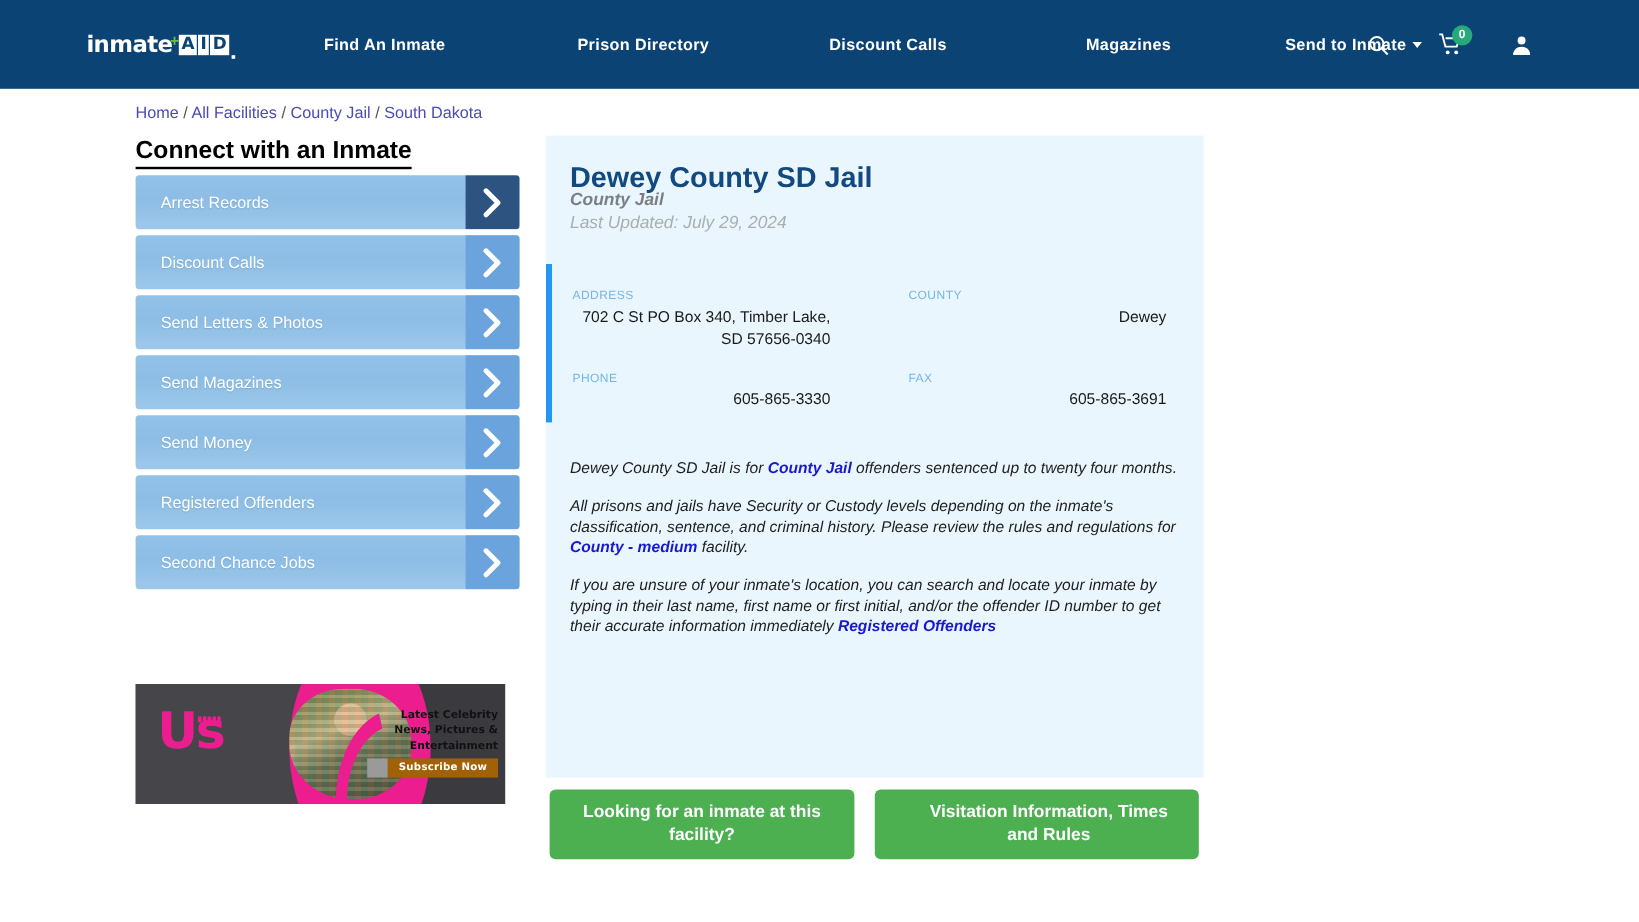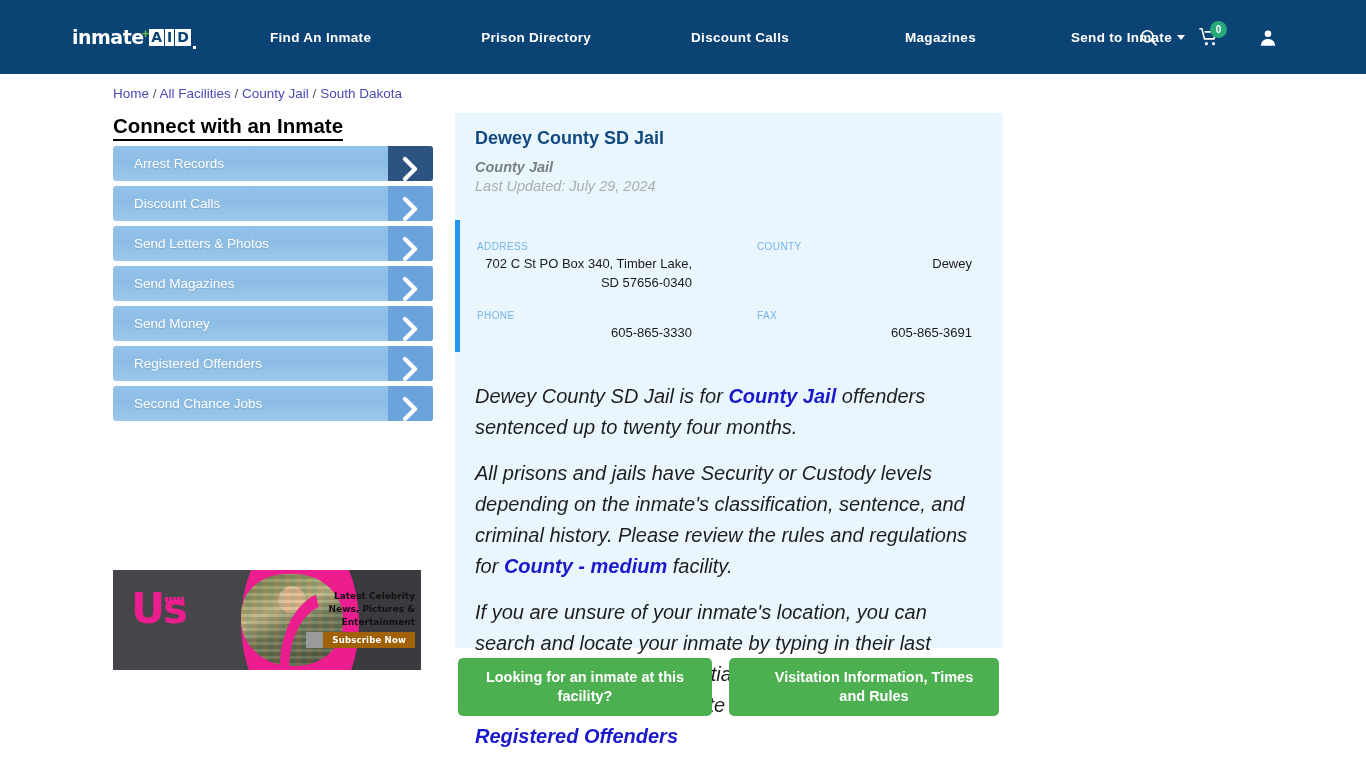--- a/index.html
+++ b/index.html
@@ -148,21 +148,21 @@
     white-space: nowrap;
   }
 
   .side-list {
     position: absolute;
     left: 113px; top: 146px;
     width: 320px;
   }
   .side-item {
     position: relative;
-    height: 35px;
+    height: 45px;
     margin-bottom: 5px;
     background: linear-gradient(180deg, #92c2e8 0%, #8dbde5 45%, #9cc8ea 100%);
     border-radius: 3px;
     display: flex;
     align-items: center;
     cursor: pointer;
     overflow: hidden;
   }
   .side-item-label {
     color: #ffffff;
@@ -285,22 +285,22 @@
 
   
   .panel {
     position: absolute;
     left: 455px; top: 113px;
     width: 548px; height: 535px;
     background: #eaf6fd;
   }
   .panel-title {
     position: absolute;
-    left: 20px; top: 15px;
-    font-size: 18px;
+    left: 20px; top: 22px;
+    font-size: 24px;
     font-weight: bold;
     color: #12497f;
     white-space: nowrap;
   }
   .panel-sub {
     position: absolute;
     left: 20px; top: 46px;
     font-size: 14.5px;
     font-weight: bold;
     font-style: italic;
@@ -350,24 +350,24 @@
     text-align: right;
   }
   .info-row-2 { margin-top: 18px; }
 
   .body-copy {
     position: absolute;
     left: 20px; top: 268px;
     width: 513px;
   }
   .body-copy p {
-    font-size: 20px;
+    font-size: 13px;
     font-style: italic;
     color: #1e1e1e;
-    line-height: 31px;
+    line-height: 17px;
     margin-bottom: 15px;
   }
   .body-copy a {
     color: #1a1acc;
     font-weight: bold;
     font-style: italic;
     text-decoration: none;
     cursor: pointer;
   }
   .body-copy p.last { margin-bottom: 4px; }

